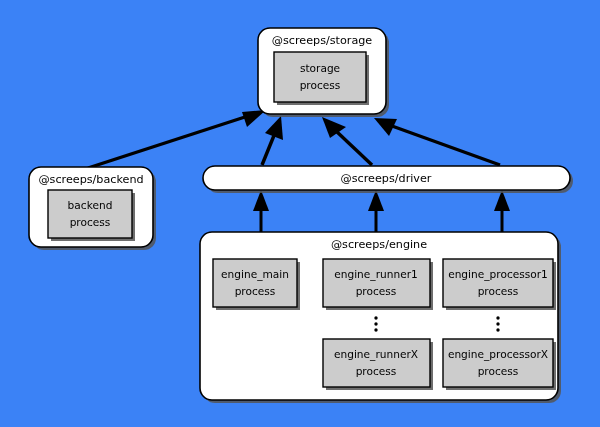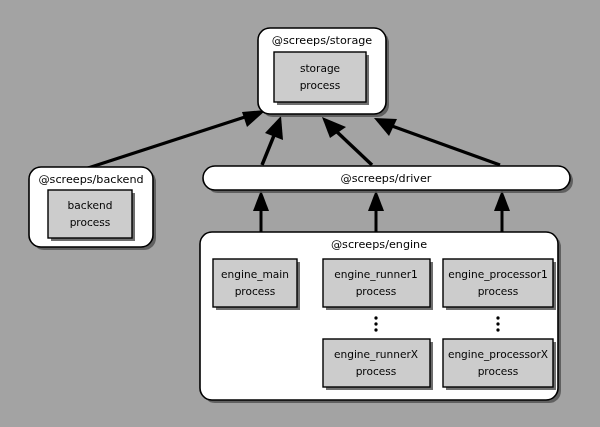--- a/index.html
+++ b/index.html
@@ -11,21 +11,21 @@
   body {
     width: 600px;
     height: 427px;
     font-family: "DejaVu Sans", "Liberation Sans", sans-serif;
     overflow: hidden;
   }
   #diagram-root {
     position: relative;
     width: 600px;
     height: 427px;
-    background: #a3a3a3;
+    background: #3b82f6;
   }
   svg#diagram {
     display: block;
     width: 600px;
     height: 427px;
   }
   .pkg-box {
     fill: #ffffff;
     stroke: #000000;
     stroke-width: 1.6;

